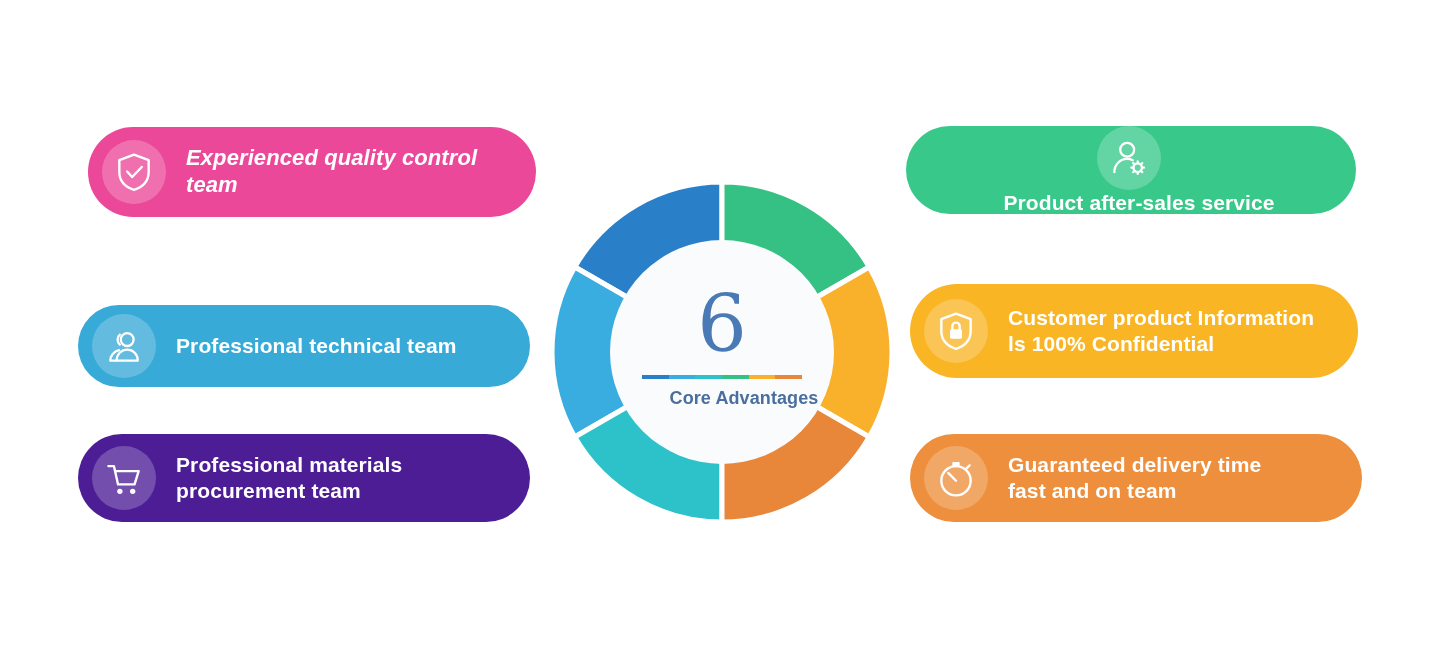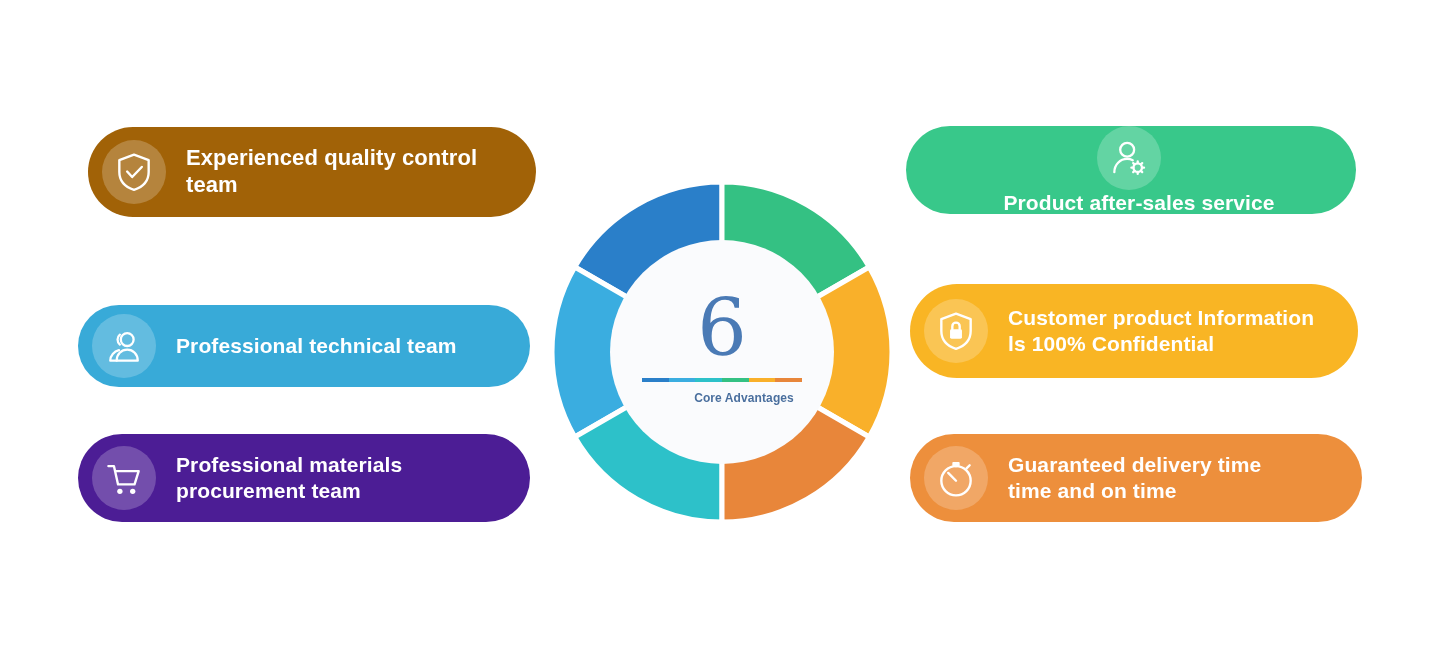--- a/index.html
+++ b/index.html
@@ -99,33 +99,33 @@
     margin-top: -6px;
   }
   .donut-rule {
     width: 160px;
     height: 4px;
     margin: 14px 0 9px 0;
     display: flex;
   }
   .donut-rule span { flex: 1 1 0; height: 100%; }
   .donut-caption {
-    font-size: 12px;
+    font-size: 18px;
     font-weight: 600;
     color: #4a6f9e;
     letter-spacing: 0.1px;
     margin-left: 44px;
   }
 </style>
 </head>
 <body>
 
 <div id="stage">
 
-  <div class="pill left1" style="background: #a16207;">
+  <div class="pill left1" style="background: #ec4899; font-style: italic;">
     <div class="pill-icon-wrap">
       <svg width="44" height="44" viewBox="0 0 48 48" fill="none" stroke="#ffffff" stroke-width="2.6" stroke-linecap="round" stroke-linejoin="round">
         <path d="M24 5 L40 11 V24 C40 34 33 40.5 24 43.5 C15 40.5 8 34 8 24 V11 Z"></path>
         <path d="M16.5 23.5 L22 29.5 L32.5 18.5"></path>
       </svg>
     </div>
     <div class="pill-label">Experienced quality control team</div>
   </div>
 
   <div class="pill left2" style="background: rgb(56, 170, 216);">
@@ -209,16 +209,16 @@
     <div class="pill-icon-wrap">
       <svg width="44" height="44" viewBox="0 0 48 48" fill="none" stroke="#ffffff" stroke-width="2.6" stroke-linecap="round" stroke-linejoin="round">
         <circle cx="24" cy="27" r="16"></circle>
         <path d="M24 27 L15.5 18.5"></path>
         <rect x="20" y="6.5" width="8" height="4.4" rx="1" fill="#ffffff" stroke="none"></rect>
         <path d="M24 11 v0.1"></path>
         <path d="M35.5 13.5 l3.4 -3.4"></path>
       </svg>
     </div>
     <div class="pill-label">Guaranteed delivery time
- time and on time</div>
+ fast and on team</div>
   </div>
 
 </div>
 
 </body></html>

